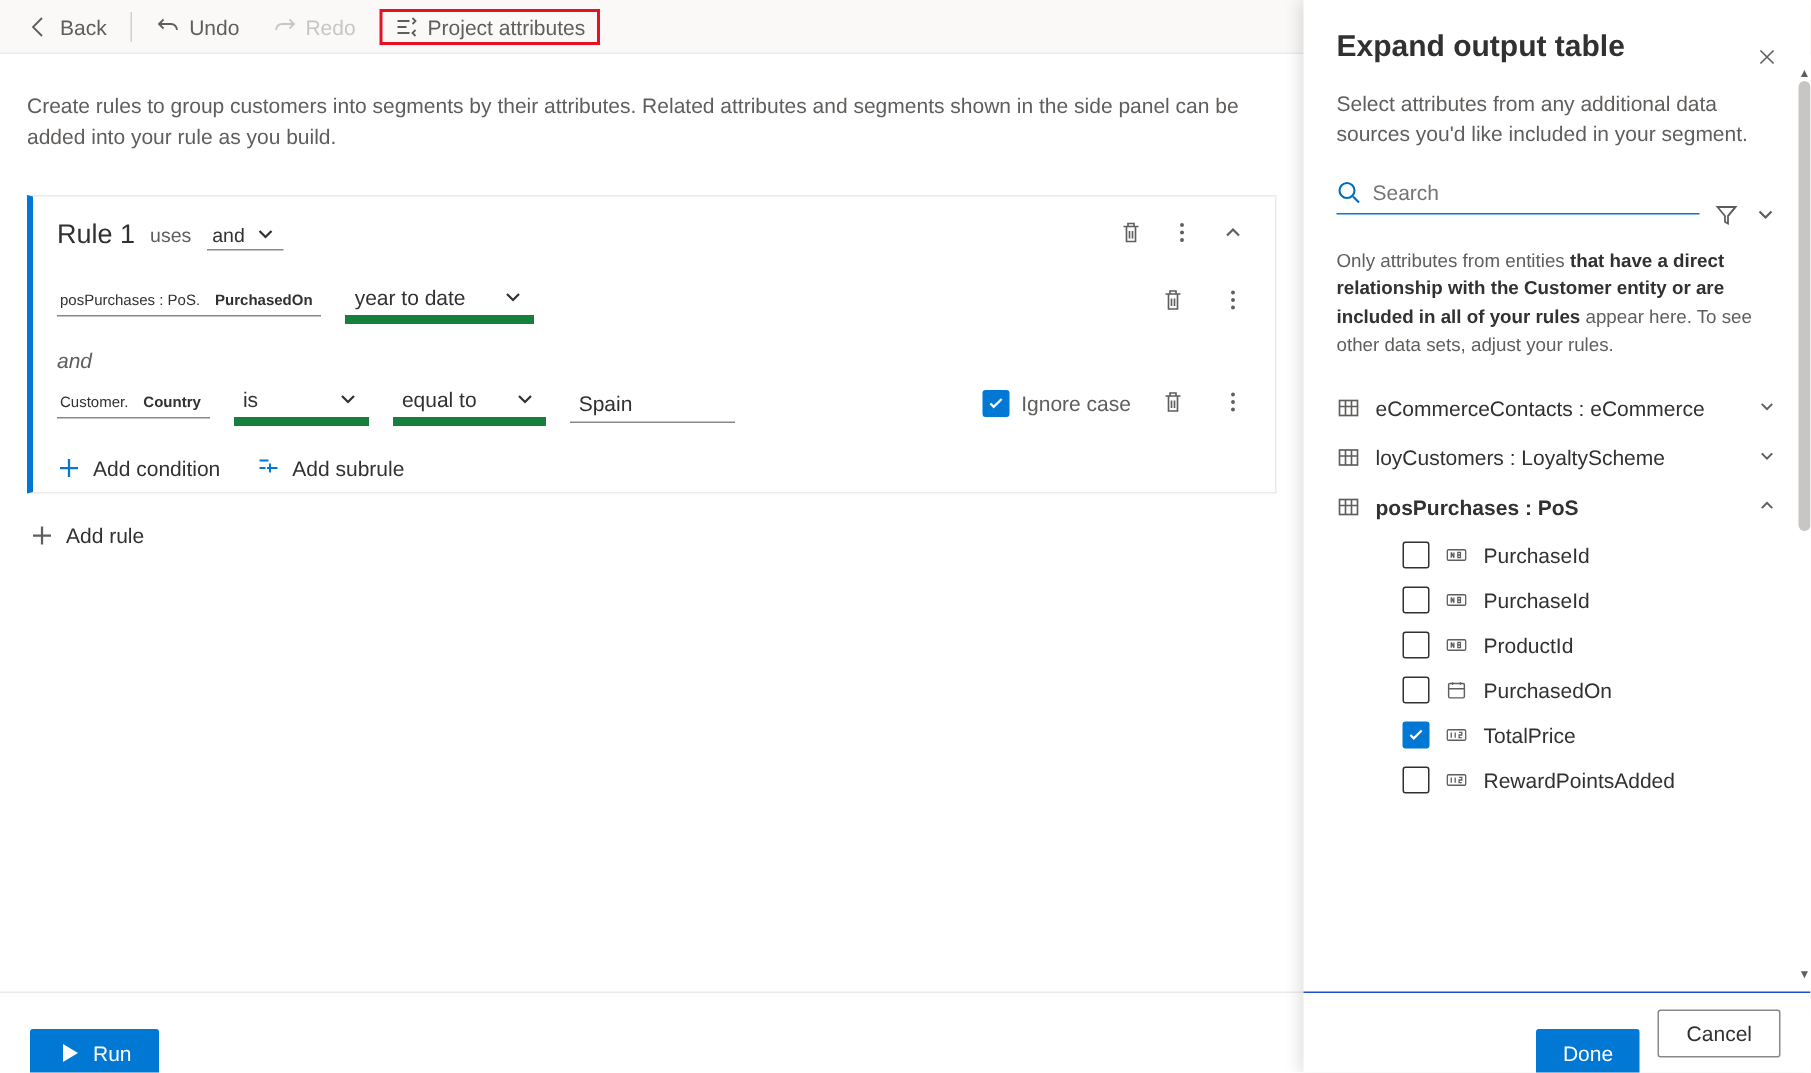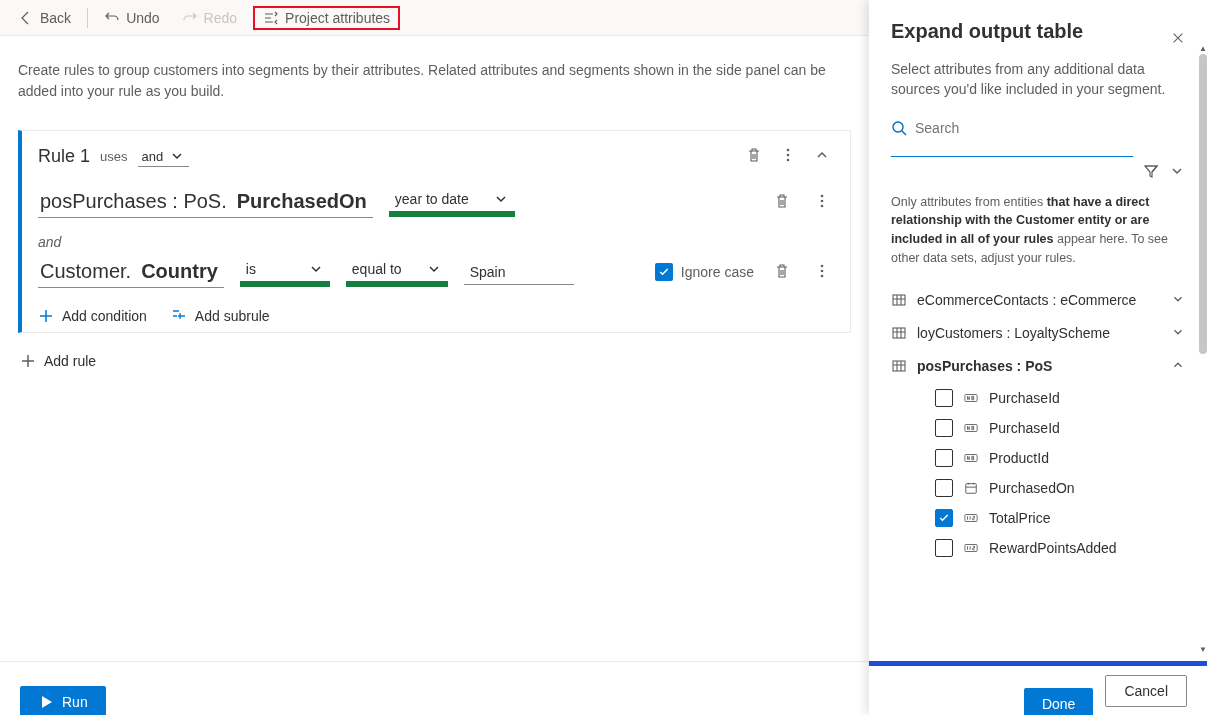--- a/index.html
+++ b/index.html
@@ -57,21 +57,21 @@
     padding: 12px 16px 8px 16px;
   }
   .rule-head { display:flex; align-items:center; gap:10px; margin-bottom: 16px;}
   .rule-name { font-size:18px; font-weight:400; }
   .rule-uses { color:#605e5c; font-size:13px;}
   .rule-op { color:#323130; border-bottom:1px solid #8a8886; padding: 2px 4px; display:inline-flex; align-items:center; gap:6px; font-size:13px;}
   .spacer { flex:1; }
   .ghost-icon { color:#605e5c; cursor:pointer; padding:4px;}
   
   .cond-row { display:flex; align-items:center; gap:16px; margin-bottom: 10px; padding-left:0;}
-  .cond-field { border-bottom:1px solid #8a8886; padding:4px 6px 4px 2px; display:inline-flex; align-items:center; gap:10px; color:#323130; font-size:20px;text-align:center;}
+  .cond-field { border-bottom:1px solid #8a8886; padding:4px 6px 4px 2px; display:inline-flex; align-items:center; gap:10px; color:#323130; font-size:10px;text-align:center;}
   .cond-field .bold { font-weight:600; }
   .cond-drop { border-bottom:6px solid #15803d; padding:4px 6px; display:inline-flex; align-items:center; gap:24px; font-size:14px; min-width:90px; justify-content:space-between;}
   .cond-val { border-bottom:1px solid #8a8886; padding:4px 6px; min-width:110px; font-size:14px;}
   .and-txt { color:#605e5c; font-style:italic; font-size:14px; padding:6px 0;}
   .check { width:18px; height:18px; border-radius:2px; background:#0078d4; display:inline-flex; align-items:center; justify-content:center;}
   .check svg { width:12px; height:12px; }
   .ignore { display:inline-flex; align-items:center; gap:8px; color:#605e5c; font-size:14px; }
 
   .add-line { display:flex; gap:24px; padding-top:10px;}
   .add-btn { display:inline-flex; align-items:center; gap:8px; color:#323130; cursor:pointer; font-size:14px;}
@@ -100,35 +100,35 @@
   }
   .panel-thumb { position:absolute; right:0; top:54px; width:8px; height:300px; background:#c8c6c4; border-radius:4px;}
   .panel-caret-up, .panel-caret-down { position:absolute; right:0; width:8px; height:12px; display:flex; align-items:center; justify-content:center; color:#605e5c; font-size:8px;}
   .panel-caret-up{ top:42px;} .panel-caret-down{ bottom:60px;}
 
   .panel-body { flex:1; overflow:hidden; padding: 20px 22px 0 22px;}
   .panel-title-row { display:flex; align-items:center; justify-content:space-between;}
   .panel-title { font-size:20px; font-weight:600; margin-bottom: 16px;}
   .panel-close { color:#605e5c; cursor:pointer;}
   .panel-desc { color:#605e5c; font-size:14px; line-height:1.45; margin-bottom: 20px;}
-  .search-row { display:flex; align-items:flex-end; gap:8px; border-bottom:1px solid #0078d4; padding-bottom:20px; margin-bottom: 22px;}
+  .search-row { display:flex; align-items:flex-end; gap:8px; border-bottom:1px solid #0078d4; padding-bottom:6px; margin-bottom: 8px;}
   .search-ico { color:#006cbe; }
   .search-in { border:none; outline:none; font-size:14px; flex:1; color:#605e5c;}
   .panel-note { font-size:12.5px; color:#605e5c; line-height:1.5; margin-bottom:16px;}
   .panel-note b { font-weight:600; color:#323130;}
 
   .ent-row { display:flex; align-items:center; gap:10px; padding:8px 0; cursor:pointer; }
   .ent-row .chev { margin-left:auto; color:#605e5c;}
   .ent-row.bold .txt { font-weight:600; }
   .attr-row { display:flex; align-items:center; gap:10px; padding:6px 0 6px 44px;}
   .cb { width:18px; height:18px; border:1px solid #323130; border-radius:2px; display:inline-flex; align-items:center; justify-content:center;}
   .cb.checked { background:#0078d4; border-color:#0078d4;}
   .type-ico { color:#605e5c; width:16px; display:inline-flex; justify-content:center;}
 
-  .panel-foot { height:54px; border-top:5px solid #1d4ed8; display:flex; align-items:center; justify-content:flex-end; gap:12px; padding: 0 20px;}
+  .panel-foot { height:54px; border-top:1px solid #1d4ed8; display:flex; align-items:center; justify-content:flex-end; gap:12px; padding: 0 20px;}
 </style>
 </head>
 <body>
 
 <div class="toolbar">
   <div class="tb-btn">
     <span class="icon">
         <svg viewBox="0 0 16 16" stroke="currentColor" fill="none" stroke-width="1.2">
           <path d="M10 2 L4 8 L10 14"></path>
         </svg>

